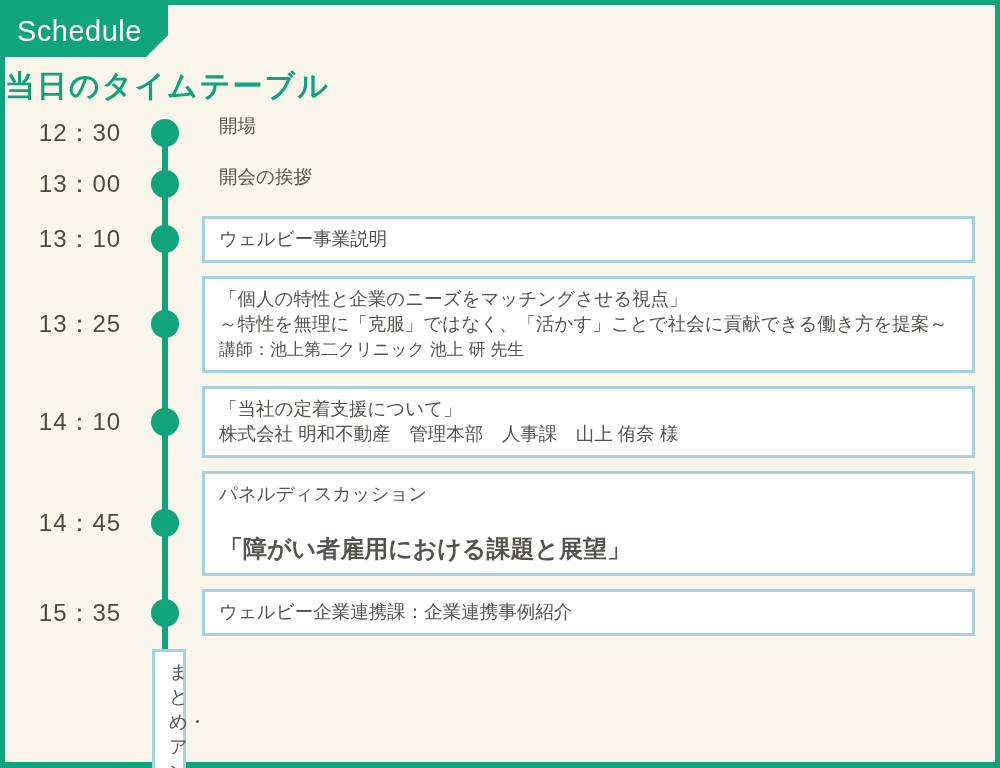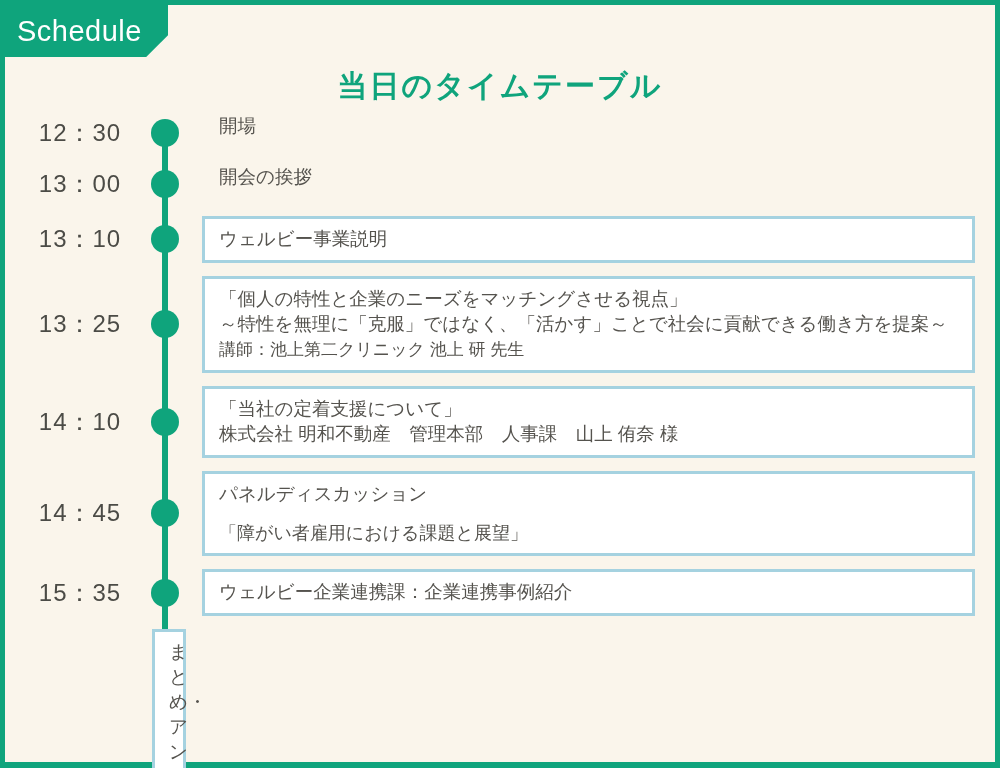--- a/index.html
+++ b/index.html
@@ -32,21 +32,21 @@
     color:#fff;
     font-size:29px;
     line-height:62px;
     padding-left:17px;
     letter-spacing:0.5px;
     clip-path:polygon(0 0,100% 0,100% 62%,87% 100%,0 100%);
     z-index:2;
   }
   .title{
     margin-top:59px;
-    text-align:center;
+    text-align:left;
     color:var(--green);
     font-size:30px;
     font-weight:bold;
     letter-spacing:2px;
     line-height:44px;
   }
   
   .timeline{
     position:relative;
     margin-top:6px;
@@ -86,21 +86,21 @@
   .content.plain{ padding-left:29px; }
   .content.box{
     margin:0 20px 0 12px;
     background:var(--box-bg);
     border:3px solid var(--box-border);
     padding:8px 14px;
   }
   .line{ color:var(--text-color); line-height:1.35; }
   .line.normal{ font-size:18.5px; }
   .line.small{ font-size:17px; margin-top:2px; }
-  .line.large-spaced{ font-size:18px; margin-top:14px; }
+  .line.large-spaced{ font-size:24px; margin-top:26px;font-weight:bold; }
 </style>
 </head>
 <body>
 
 <div class="frame">
   <h1 class="title">当日のタイムテーブル</h1>
   <div class="timeline" id="timeline">
   <div class="row">
     <div class="time">12：30</div>
     <div class="dot-cell">

